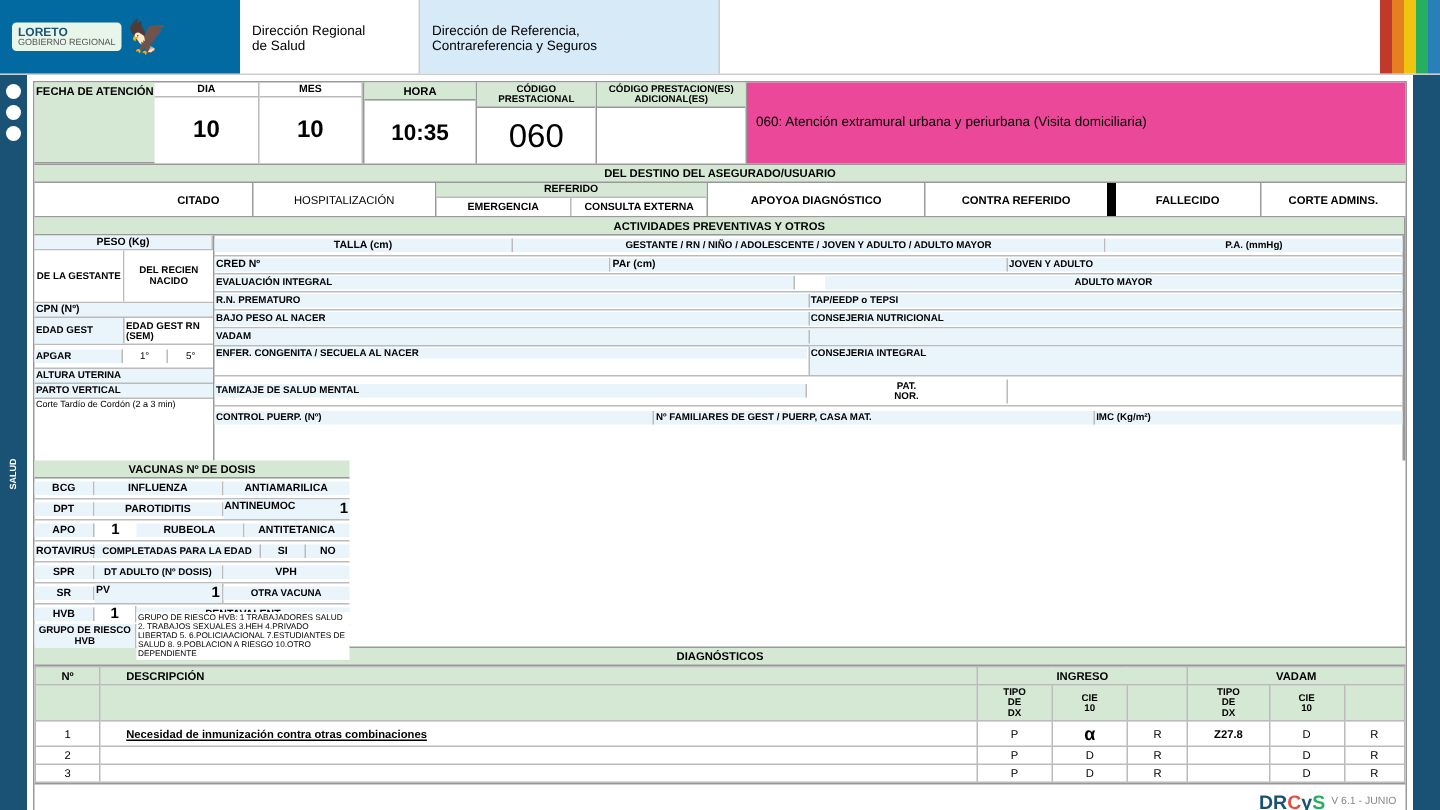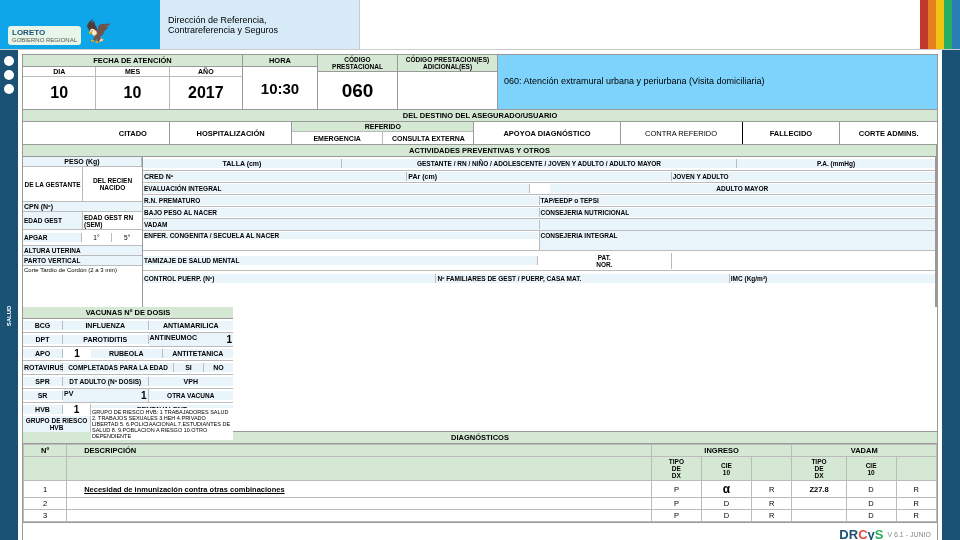--- a/index.html
+++ b/index.html
@@ -1,19 +1,19 @@
 <!DOCTYPE html>
 <html><head>
   <meta charset="utf-8">
   <style>
     * { box-sizing: border-box; margin: 0; padding: 0; }
     body { font-family: Arial, sans-serif; font-size: 10px; background: #fff; width: 960px; height: 540px; overflow: hidden; }
 
     .header { display: flex; align-items: stretch; height: 50px; border-bottom: 1px solid #ccc; }
-    .header-logo { display: flex; align-items: flex-end; background: #0ea5e9; padding: 4px 8px; min-width: 160px; }
+    .header-logo { display: flex; align-items: center; background: #0369a1; padding: 4px 8px; min-width: 160px; }
     .header-dept { display: flex; flex-direction: column; justify-content: center; padding: 4px 8px; border-right: 1px solid #ccc; min-width: 120px; font-size: 9px; }
     .header-ref { display: flex; flex-direction: column; justify-content: center; padding: 4px 8px; border-right: 1px solid #ccc; min-width: 200px; font-size: 9px; background: #d6eaf8; }
     .header-spacer { flex: 1; }
     .left-bar { width: 18px; background: #1a5276; display: flex; flex-direction: column; align-items: center; padding: 4px 0; }
     .left-bar-dot { width: 10px; height: 10px; background: white; border-radius: 50%; margin: 2px 0; }
 
     .content { flex: 1; padding: 4px; overflow: hidden; }
 
     .form-outer { border: 1px solid #999; }
 
@@ -36,20 +36,24 @@
 <div style="display:flex; flex-direction:column; width:960px; height:540px; overflow:hidden;">
 
   <div class="header">
     <div class="header-logo">
       <div style="background:#e8f5e9; border-radius:3px; padding:2px 4px; margin-right:4px;">
         <div style="font-size:8px; font-weight:bold; color:#1a5276;">LORETO</div>
         <div style="font-size:6px; color:#555;">GOBIERNO REGIONAL</div>
       </div>
       <div style="font-size:22px;">🦅</div>
     </div>
+    <div class="header-dept">
+      <div>Dirección Regional</div>
+      <div>de Salud</div>
+    </div>
     <div class="header-ref">
       <div>Dirección de Referencia,</div>
       <div>Contrareferencia y Seguros</div>
     </div>
     <div class="header-spacer"></div>
     <div style="display:flex; align-items:stretch;">
       <div style="width:8px; background:#c0392b;"></div>
       <div style="width:8px; background:#e67e22;"></div>
       <div style="width:8px; background:#f1c40f;"></div>
       <div style="width:8px; background:#27ae60;"></div>
@@ -65,75 +69,71 @@
       <div class="left-bar-dot"></div>
       <div style="flex:1; display:flex; align-items:center;">
         <div style="transform:rotate(-90deg); color:white; font-size:6px; white-space:nowrap; font-weight:bold;">SALUD</div>
       </div>
     </div>
 
     <div class="content">
       <div class="form-outer">
 
         <div class="row-fecha">
-          <div style="width:220px; border-right:1px solid #999; display:flex; flex-direction:column;justify-content:center;">
+          <div style="width:220px; border-right:1px solid #999; display:flex; flex-direction:row;justify-content:center;">
             <div class="cell-header">FECHA DE ATENCIÓN</div>
             <div style="display:flex; flex:1;">
               <div style="flex:1; border-right:1px solid #bbb; display:flex; flex-direction:column;">
                 <div style="font-size:7px; text-align:center; border-bottom:1px solid #bbb; padding:1px; font-weight:bold;">DIA</div>
                 <div style="flex:1; display:flex; align-items:center; justify-content:center; font-size:16px; font-weight:bold;">10</div>
               </div>
               <div style="flex:1; border-right:1px solid #bbb; display:flex; flex-direction:column;">
                 <div style="font-size:7px; text-align:center; border-bottom:1px solid #bbb; padding:1px; font-weight:bold;">MES</div>
                 <div style="flex:1; display:flex; align-items:center; justify-content:center; font-size:16px; font-weight:bold;">10</div>
               </div>
-              <div style="flex:1; display:flex; flex-direction:column;">
-                <div style="font-size:7px; text-align:center; border-bottom:1px solid #bbb; padding:1px; font-weight:bold;">AÑO</div>
-                <div style="flex:1; display:flex; align-items:center; justify-content:center; font-size:16px; font-weight:bold;">2017</div>
-              </div>
             </div>
           </div>
 
           <div style="width:75px; border-right:1px solid #999; display:flex; flex-direction:column;">
             <div class="cell-header">HORA</div>
-            <div style="flex:1; display:flex; align-items:center; justify-content:center; font-size:15px; font-weight:bold;">10:30</div>
+            <div style="flex:1; display:flex; align-items:center; justify-content:center; font-size:15px; font-weight:bold;">10:35</div>
           </div>
 
           <div style="width:80px; border-right:1px solid #999; display:flex; flex-direction:column;">
             <div class="cell-header" style="font-size:6.5px;">CÓDIGO PRESTACIONAL</div>
-            <div style="flex:1; display:flex; align-items:center; justify-content:center; font-size:19px; font-weight:bold;">060</div>
+            <div style="flex:1; display:flex; align-items:center; justify-content:center; font-size:22px; font-weight:normal;">060</div>
           </div>
 
           <div style="width:100px; border-right:1px solid #999; display:flex; flex-direction:column;">
             <div class="cell-header" style="font-size:6.5px;">CÓDIGO PRESTACION(ES) ADICIONAL(ES)</div>
             <div style="flex:1;"></div>
           </div>
 
-          <div style="flex:1; background:#7dd3fc; display:flex; align-items:center; padding:4px 6px;">
+          <div style="flex:1; background:#ec4899; display:flex; align-items:center; padding:4px 6px;">
             <div style="font-size:9px; line-height:1.5;">
               <div>060: Atención extramural urbana y periurbana (Visita domiciliaria)</div>
             </div>
           </div>
         </div>
 
         <div style="border-bottom:1px solid #999;">
           <div style="background:#d5e8d4; text-align:center; font-size:7.5px; font-weight:bold; padding:1px; border-bottom:1px solid #999;">DEL DESTINO DEL ASEGURADO/USUARIO</div>
           <div style="display:flex; height:22px;">
             <div style="flex:0.6; border-right:1px solid #999; display:flex; align-items:center; justify-content:center; font-size:7.5px; font-weight:bold;margin-top:38px;">ALTA</div>
             <div style="flex:0.6; border-right:1px solid #999; display:flex; align-items:center; justify-content:center; font-size:7.5px; font-weight:bold;">CITADO</div>
-            <div style="flex:1; border-right:1px solid #999; display:flex; align-items:center; justify-content:center; font-size:7.5px; font-weight:bold;">HOSPITALIZACIÓN</div>
+            <div style="flex:1; border-right:1px solid #999; display:flex; align-items:center; justify-content:center; font-size:7.5px; font-weight:normal;">HOSPITALIZACIÓN</div>
             <div style="flex:1.5; border-right:1px solid #999; display:flex; flex-direction:column;">
               <div style="background:#d5e8d4; text-align:center; font-size:7px; font-weight:bold; border-bottom:1px solid #bbb; padding:1px;">REFERIDO</div>
               <div style="display:flex; flex:1;">
                 <div style="flex:1; border-right:1px solid #bbb; display:flex; align-items:center; justify-content:center; font-size:7px; font-weight:bold;">EMERGENCIA</div>
                 <div style="flex:1; display:flex; align-items:center; justify-content:center; font-size:7px; font-weight:bold;">CONSULTA EXTERNA</div>
               </div>
             </div>
             <div style="flex:1.2; border-right:1px solid #999; display:flex; align-items:center; justify-content:center; font-size:7.5px; font-weight:bold;">APOYOA DIAGNÓSTICO</div>
-            <div style="flex:1; border-right:1px solid #000000; display:flex; align-items:center; justify-content:center; font-size:7.5px; font-weight:normal;">CONTRA REFERIDO</div>
+            <div style="flex:1; border-right:6px solid #000000; display:flex; align-items:center; justify-content:center; font-size:7.5px; font-weight:bold;">CONTRA REFERIDO</div>
             <div style="flex:0.8; border-right:1px solid #999; display:flex; align-items:center; justify-content:center; font-size:7.5px; font-weight:bold;">FALLECIDO</div>
             <div style="flex:0.8; display:flex; align-items:center; justify-content:center; font-size:7.5px; font-weight:bold;">CORTE ADMINS.</div>
           </div>
         </div>
 
         <div style="display:flex; border-bottom:1px solid #999;flex-direction:column;">
 
           <div style="flex:1; border-right:1px solid #999;">
             <div style="background:#d5e8d4; text-align:center; font-size:7.5px; font-weight:bold; padding:1px; border-bottom:1px solid #999;">ACTIVIDADES PREVENTIVAS Y OTROS</div>
             <div style="display:flex; height:150px;">

